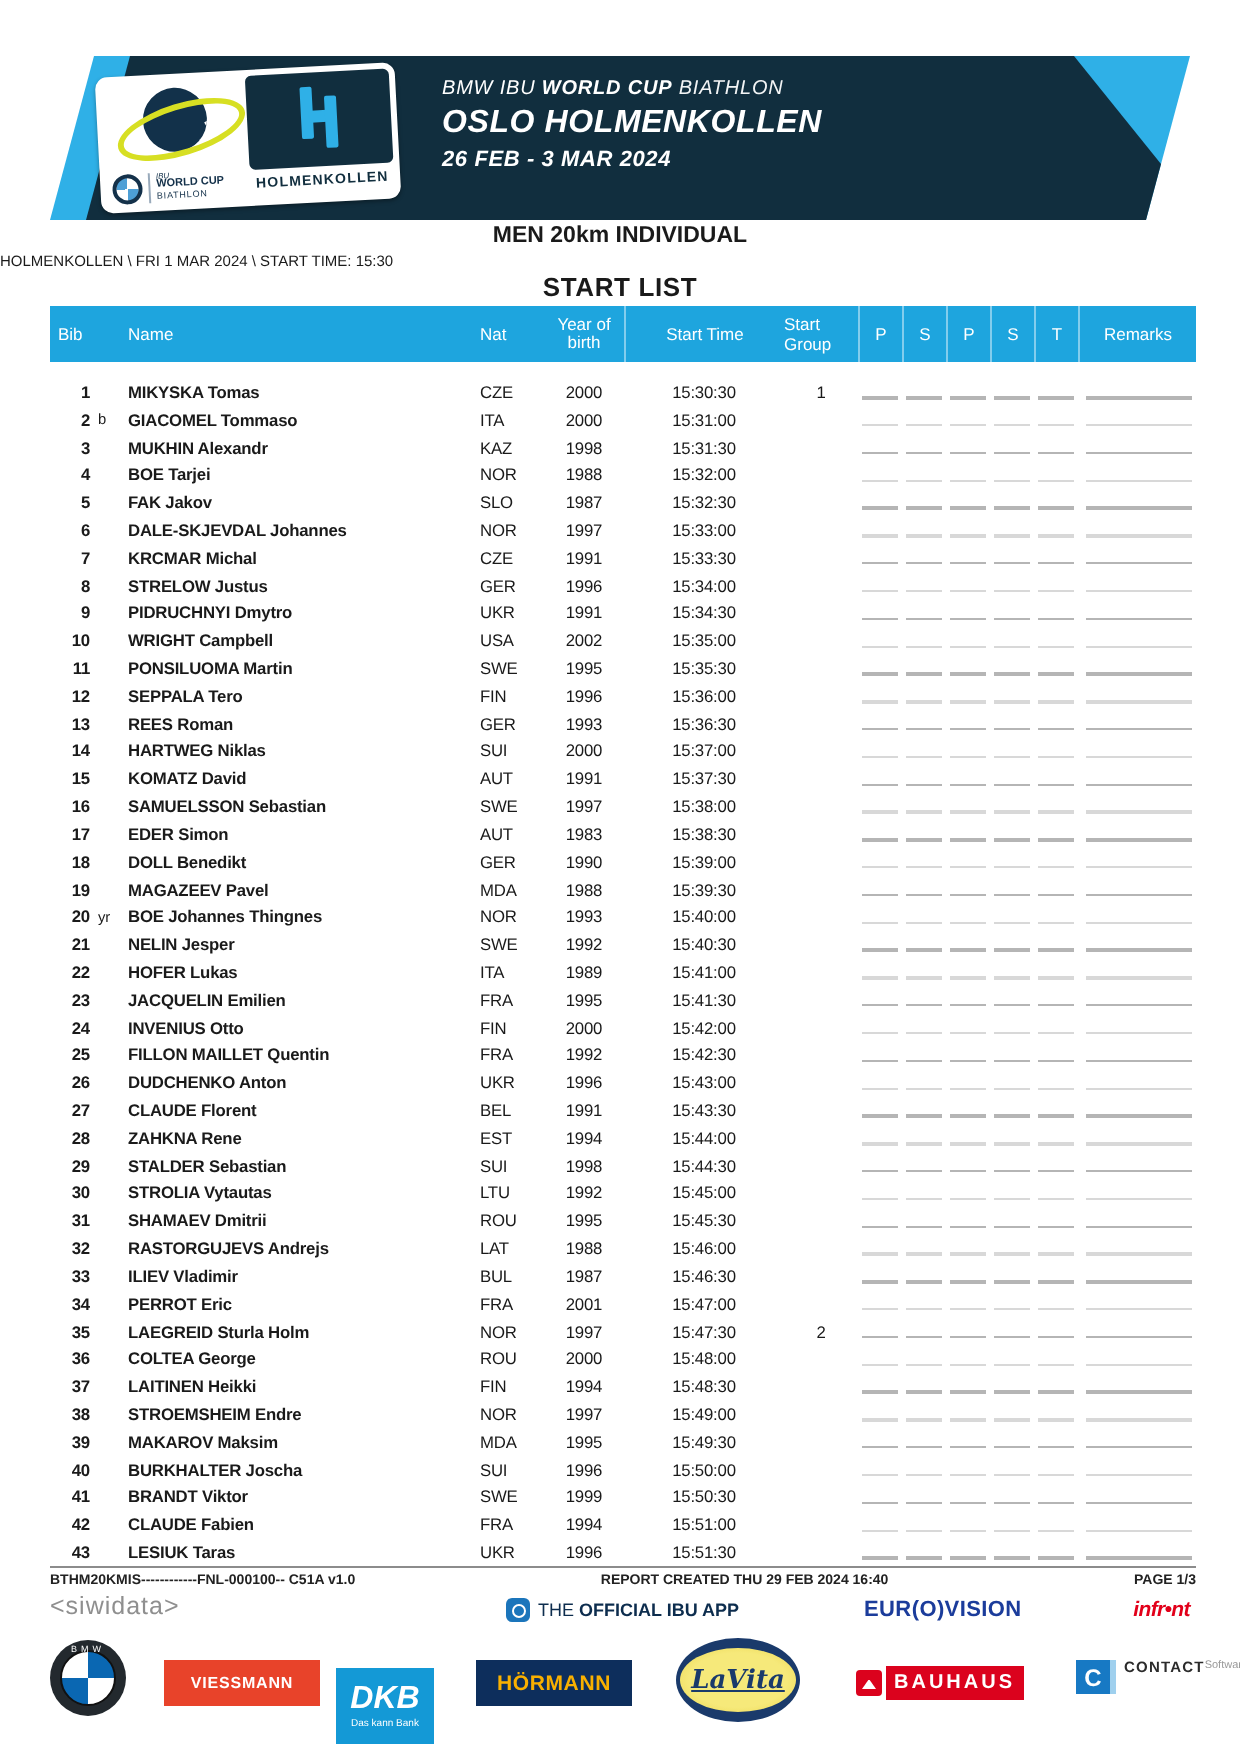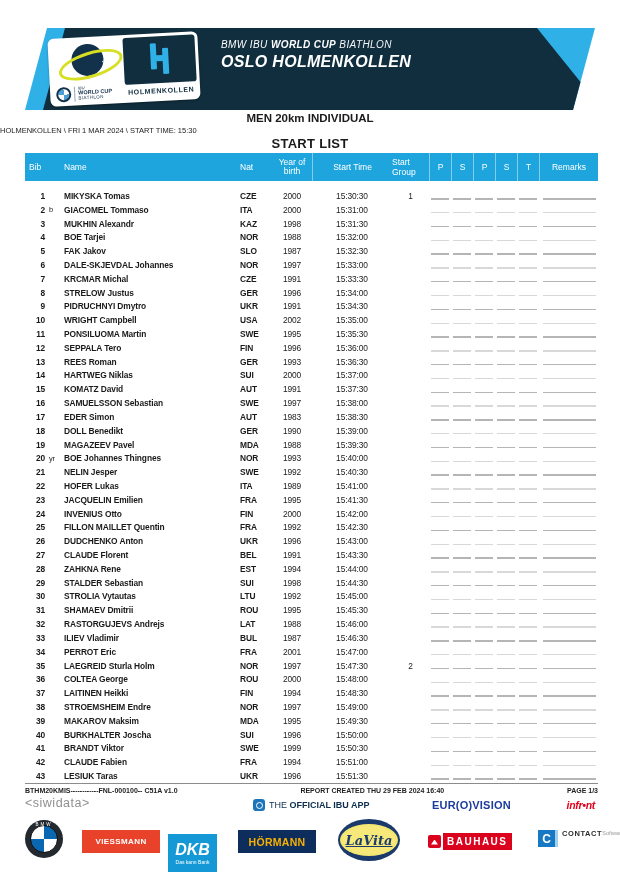--- a/index.html
+++ b/index.html
@@ -63,21 +63,21 @@
   .h-group{justify-content:center;}
   .h-shoot{justify-content:center;border-left:1px solid rgba(255,255,255,.45);}
   .h-time.sep{border-left:1px solid rgba(255,255,255,.45);}
   .h-remarks{justify-content:center;border-left:1px solid rgba(255,255,255,.45);}
   .rows{margin-top:8px;}
   .row{display:grid;grid-template-columns:var(--cols);height:13.82px;align-items:center;
     font-size:8.4px;letter-spacing:-.1px;}
   .c-bib{text-align:right;font-weight:700;padding-right:1px;}
   .c-note{font-size:7.4px;padding-left:3px;}
   .c-name{font-weight:700;padding-left:2px;white-space:nowrap;}
-  .c-nat{font-weight:700;}
+  .c-nat{font-weight:400;}
   .c-yob,.c-time,.c-group{text-align:center;}
   .c-dash .dash{display:block;height:1.4px;background:#b5b5b5;margin:0 2px;margin-top:6px;}
   .row.even .dash{background:#d8d8d8;}
   .c-dash.remarks .dash{margin:6px 2px 0 4px;}
   
   .fline{position:absolute;left:25px;top:783px;width:573px;height:1px;background:#8c8c8c;}
   .foot1{position:absolute;left:25px;top:787px;width:573px;font-size:7px;font-weight:700;
     color:#222;display:flex;justify-content:space-between;}
   .siwidata{position:absolute;left:25px;top:796px;font-size:12.5px;color:#8f8f8f;letter-spacing:.5px;}
   .ibuapp{position:absolute;left:253px;top:799px;display:flex;align-items:center;gap:4px;
@@ -168,20 +168,21 @@
       </div>
     </div>
 
     <div class="banner-text">
       <div class="bt1">
         <span>BMW IBU</span>
         <span class="bold">WORLD CUP</span>
         <span class="light">BIATHLON</span>
       </div>
       <div class="bt2">OSLO HOLMENKOLLEN</div>
+      <div class="bt3">26 FEB - 3 MAR 2024</div>
     </div>
   </div>
 
   <div class="event-title">MEN 20km INDIVIDUAL</div>
   <div class="event-sub">HOLMENKOLLEN \ FRI 1 MAR 2024 \ START TIME: 15:30</div>
   <div class="list-title">START LIST</div>
 
   <div class="startlist">
     <div class="thead">
       <div class="h-bib">Bib</div>

